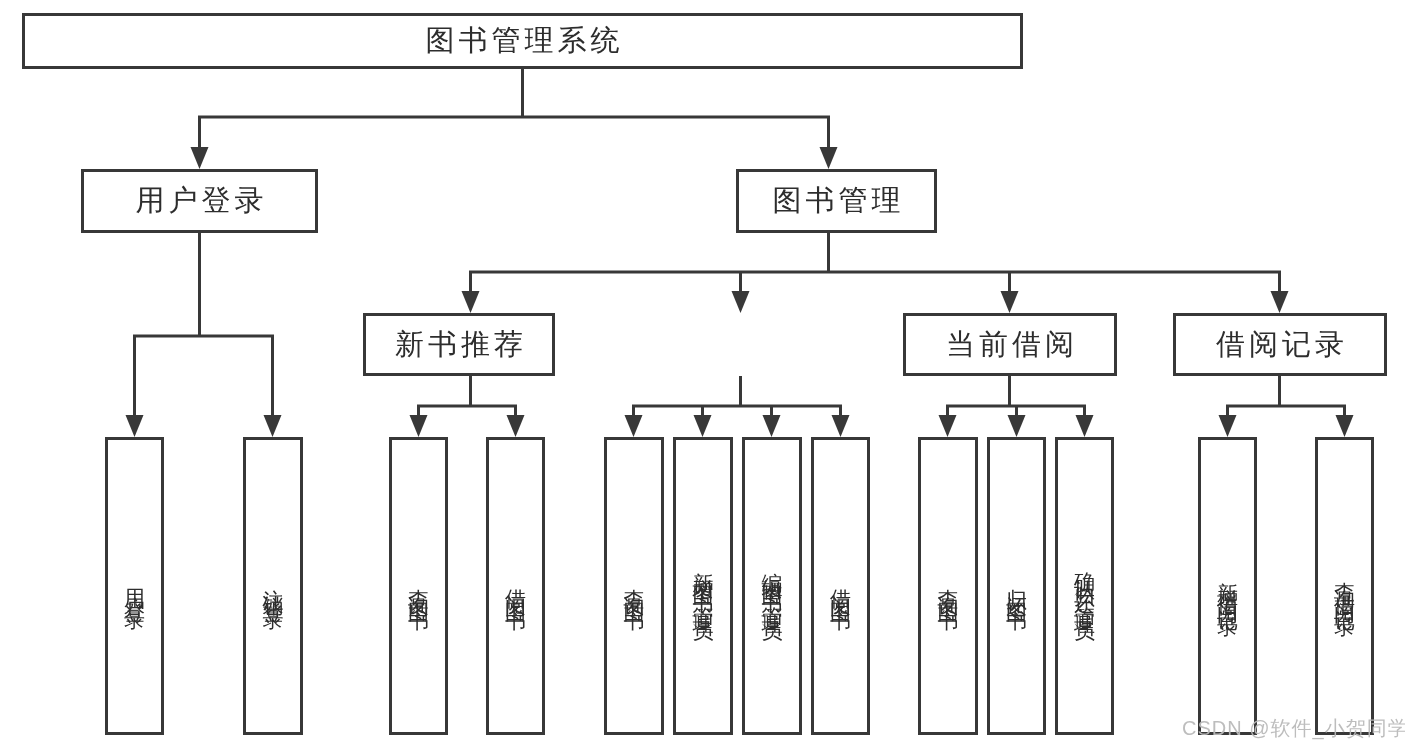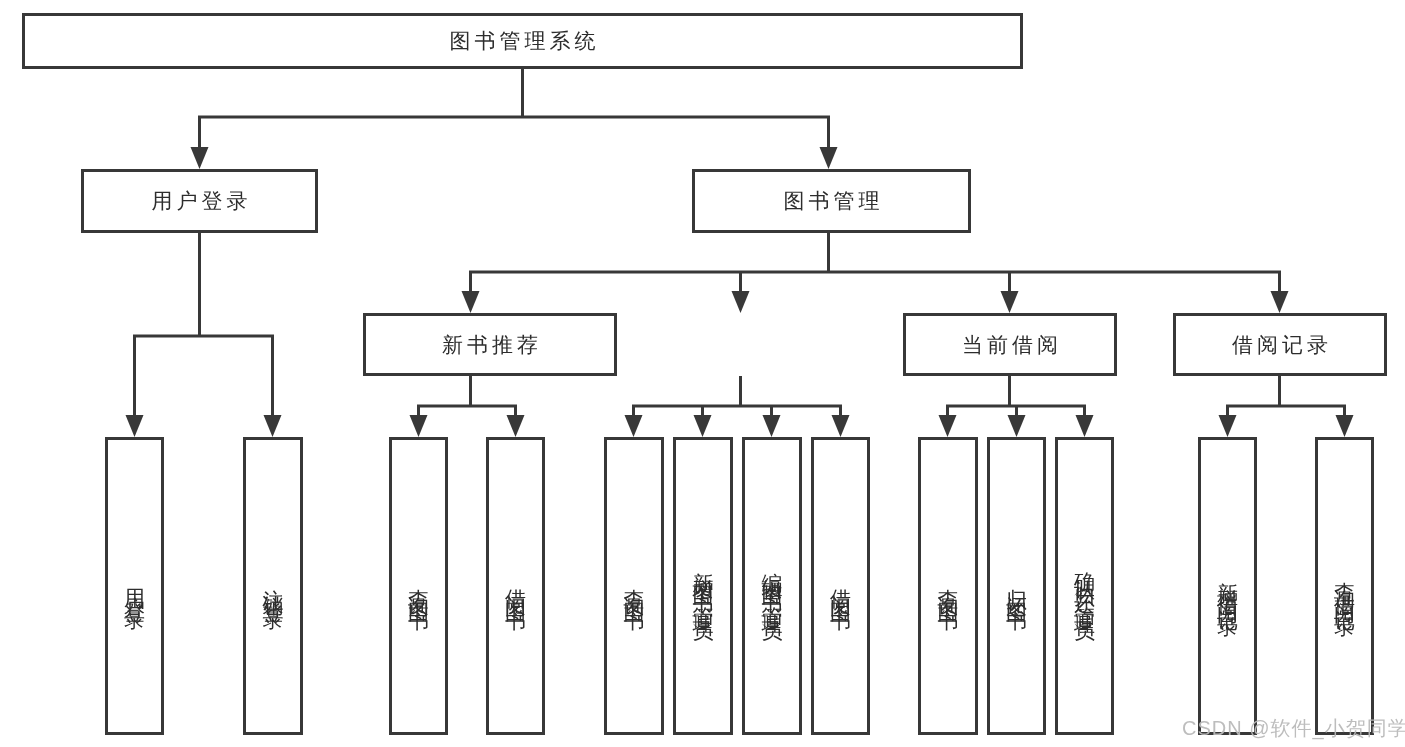--- a/index.html
+++ b/index.html
@@ -5,21 +5,21 @@
   html,body{margin:0;padding:0;background:#ffffff;}
   .stage{
     position:relative;width:1405px;height:747px;background:#ffffff;overflow:hidden;
     font-family:"Liberation Sans", sans-serif;color:#2d2d2d;
   }
   .connectors{position:absolute;left:0;top:0;width:1405px;height:747px;}
   .node{
     position:absolute;box-sizing:border-box;border:3px solid #383838;background:#ffffff;
     display:flex;align-items:center;justify-content:center;z-index:2;
   }
-  .node.h span{font-size:21px;letter-spacing:4px;text-indent:4px;white-space:nowrap;color:#2d2d2d;}
+  .node.h span{font-size:29px;letter-spacing:4px;text-indent:4px;white-space:nowrap;color:#2d2d2d;}
   .node.v span{
     writing-mode:vertical-rl;text-orientation:mixed;
     font-size:21px;letter-spacing:7px;white-space:nowrap;color:#2d2d2d;
   }
   .watermark{
     position:absolute;left:1182px;top:715px;z-index:3;
     font-size:20px;letter-spacing:1px;color:rgba(185,185,185,0.95);white-space:nowrap;
   }
 </style>
 </head>
@@ -60,25 +60,25 @@
     </g>
   </svg>
 
   <div class="node h" style="left:22px;top:13px;width:1001px;height:56px">
     <span>图书管理系统</span>
   </div>
 
   <div class="node h" style="left:81px;top:169px;width:237px;height:64px">
     <span>用户登录</span>
   </div>
-  <div class="node h" style="left:692px;top:169px;width:279px;height:64px">
+  <div class="node h" style="left:736px;top:169px;width:201px;height:64px">
     <span>图书管理</span>
   </div>
 
-  <div class="node h" style="left:363px;top:313px;width:254px;height:63px">
+  <div class="node h" style="left:363px;top:313px;width:192px;height:63px">
     <span>新书推荐</span>
   </div>
   <div class="node h" style="left:903px;top:313px;width:214px;height:63px">
     <span>当前借阅</span>
   </div>
   <div class="node h" style="left:1173px;top:313px;width:214px;height:63px">
     <span>借阅记录</span>
   </div>
 
   <div class="node v" style="left:105px;top:437px;width:59px;height:298px">

